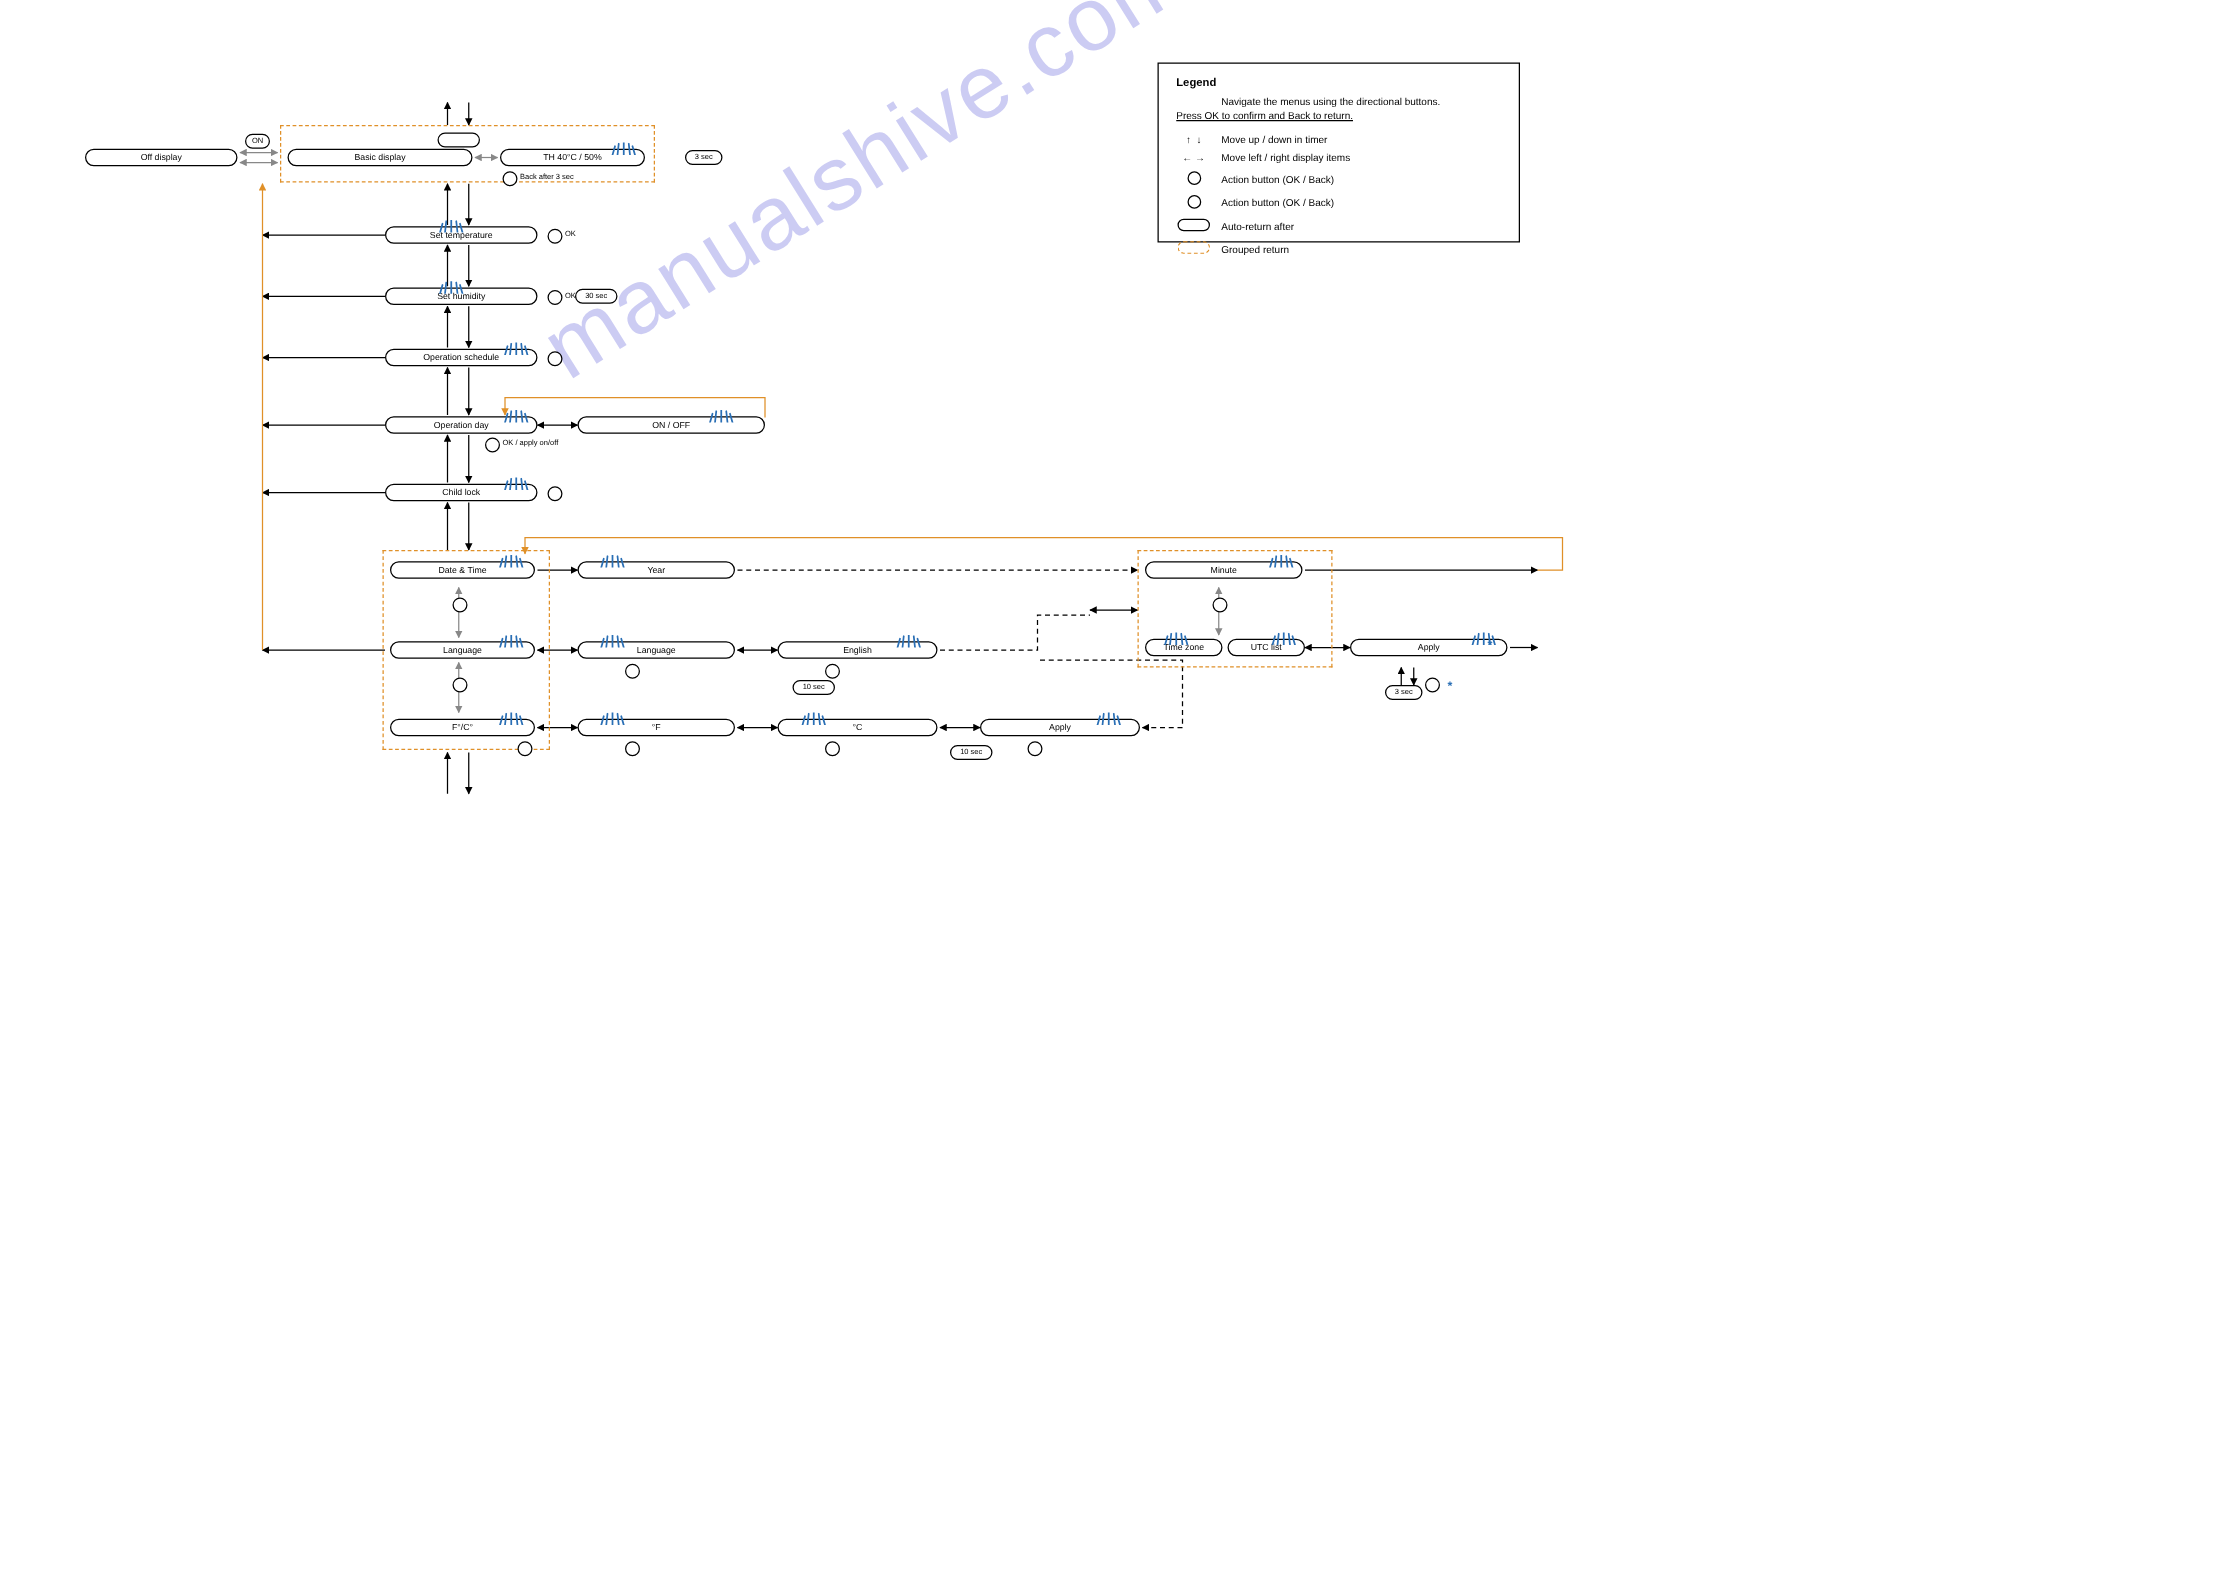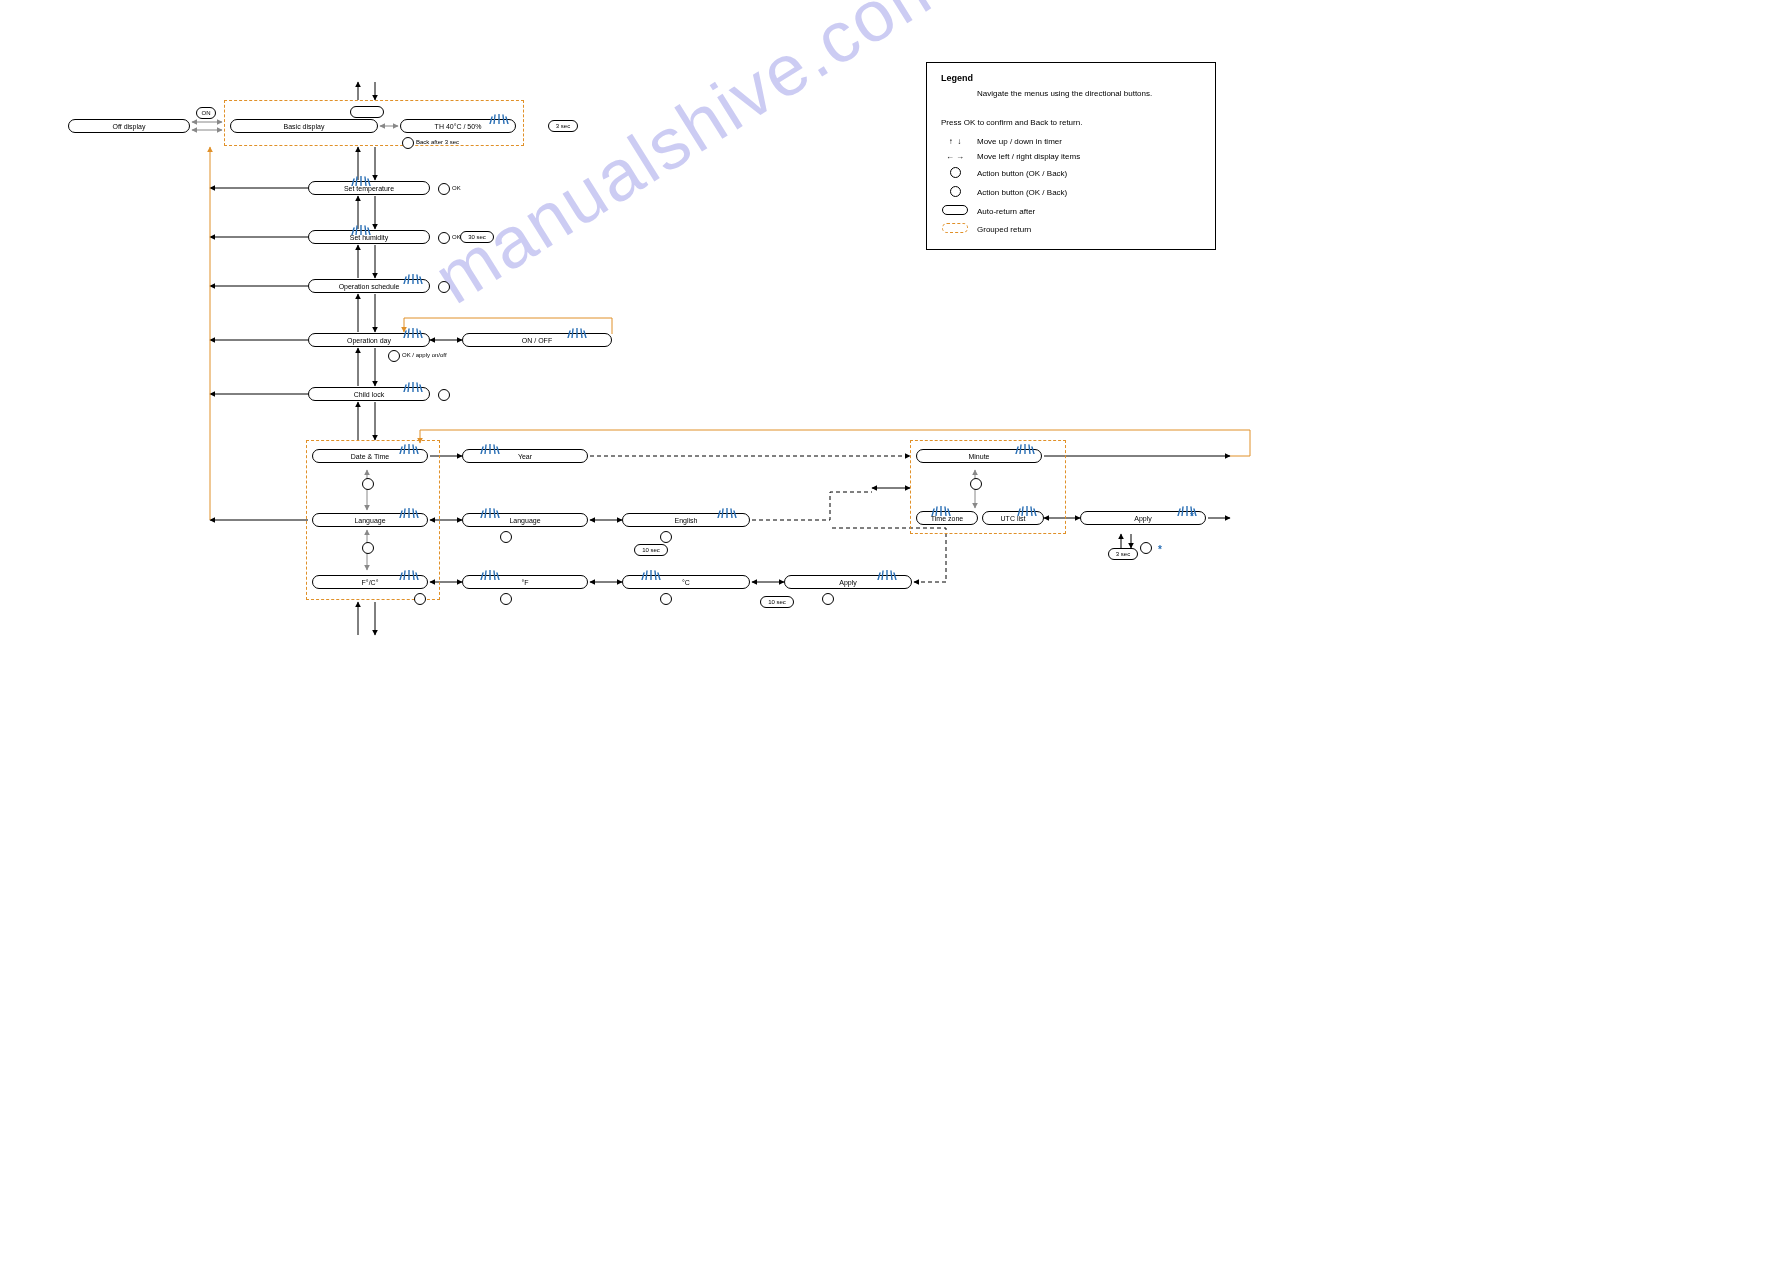--- a/index.html
+++ b/index.html
@@ -360,24 +360,24 @@
 <svg class="fan" style="left:930px; top:506px;" width="22" height="10">
     <path d="M2 10 L4 3 M6 10 L7 1 M11 10 L11 0 M16 10 L15 1 M20 10 L18 3" stroke="#2a6fb5" stroke-width="1.4" fill="none" stroke-linecap="round"></path>
   </svg>
 <svg class="fan" style="left:1016px; top:506px;" width="22" height="10">
     <path d="M2 10 L4 3 M6 10 L7 1 M11 10 L11 0 M16 10 L15 1 M20 10 L18 3" stroke="#2a6fb5" stroke-width="1.4" fill="none" stroke-linecap="round"></path>
   </svg>
 <svg class="fan" style="left:1176px; top:506px;" width="22" height="10">
     <path d="M2 10 L4 3 M6 10 L7 1 M11 10 L11 0 M16 10 L15 1 M20 10 L18 3" stroke="#2a6fb5" stroke-width="1.4" fill="none" stroke-linecap="round"></path>
   </svg>
 
-<div class="legend" style="left:926px; top:62px; width:290px; height:188px;">
+<div class="legend" style="left:926px; top:50px; width:290px; height:144px;">
   <div style="font-weight:bold; font-size:9px; margin-bottom:6px;">Legend</div>
-  <div style="margin-bottom:20px;padding-left:36px;">Navigate the menus using the directional buttons.</div>
-  <div style="margin-bottom:10px;">Press OK to confirm and Back to return.</div>
+  <div style="margin-bottom:2px;padding-left:36px;">Navigate the menus using the directional buttons.</div>
+  <div style="margin-bottom:10px;text-decoration:underline;">Press OK to confirm and Back to return.</div>
   <div class="row">
     <span class="sym">↑&nbsp;&nbsp;↓</span>
     <span>Move up / down in timer</span>
   </div>
   <div class="row">
     <span class="sym">← →</span>
     <span>Move left / right display items</span>
   </div>
   <div class="row">
     <span class="sym"><span style="display:inline-block;width:9px;height:9px;border:1px solid #000;border-radius:50%;"></span></span>

